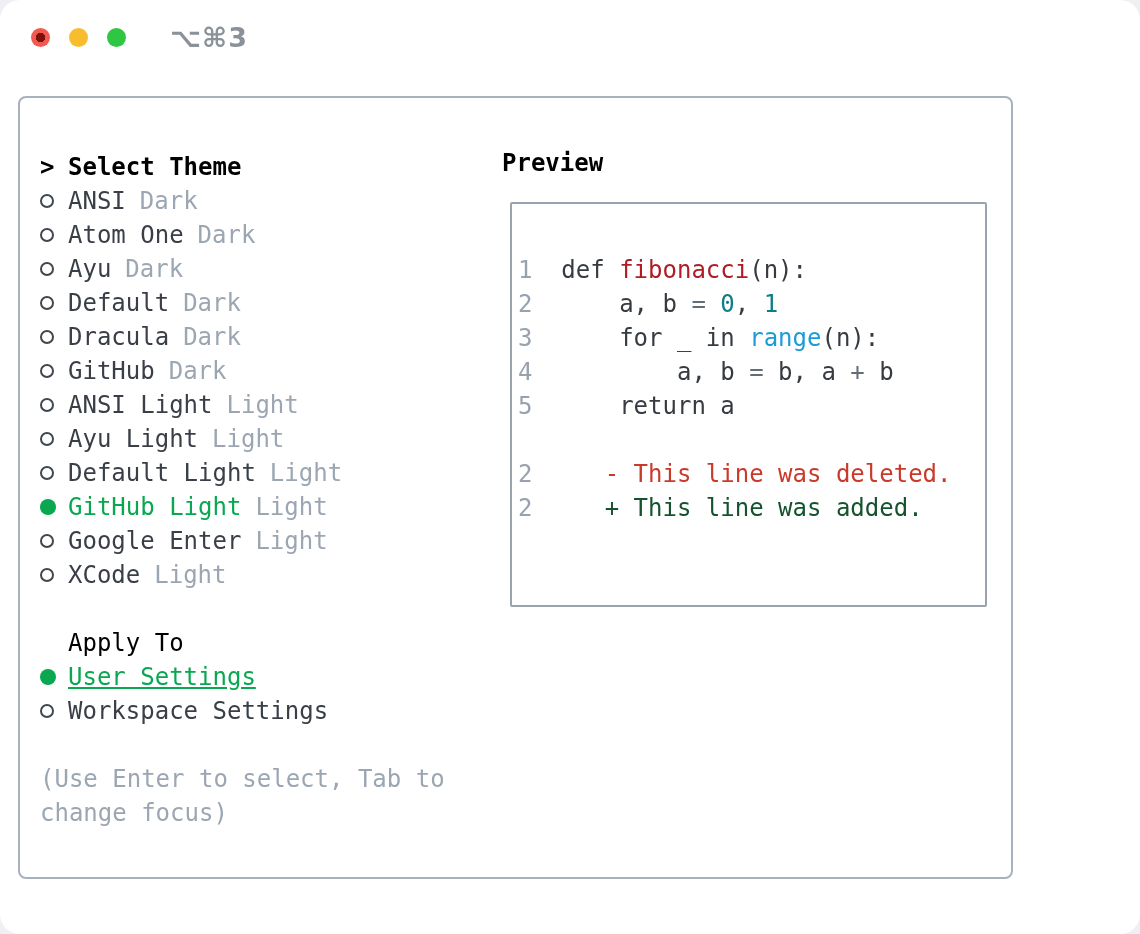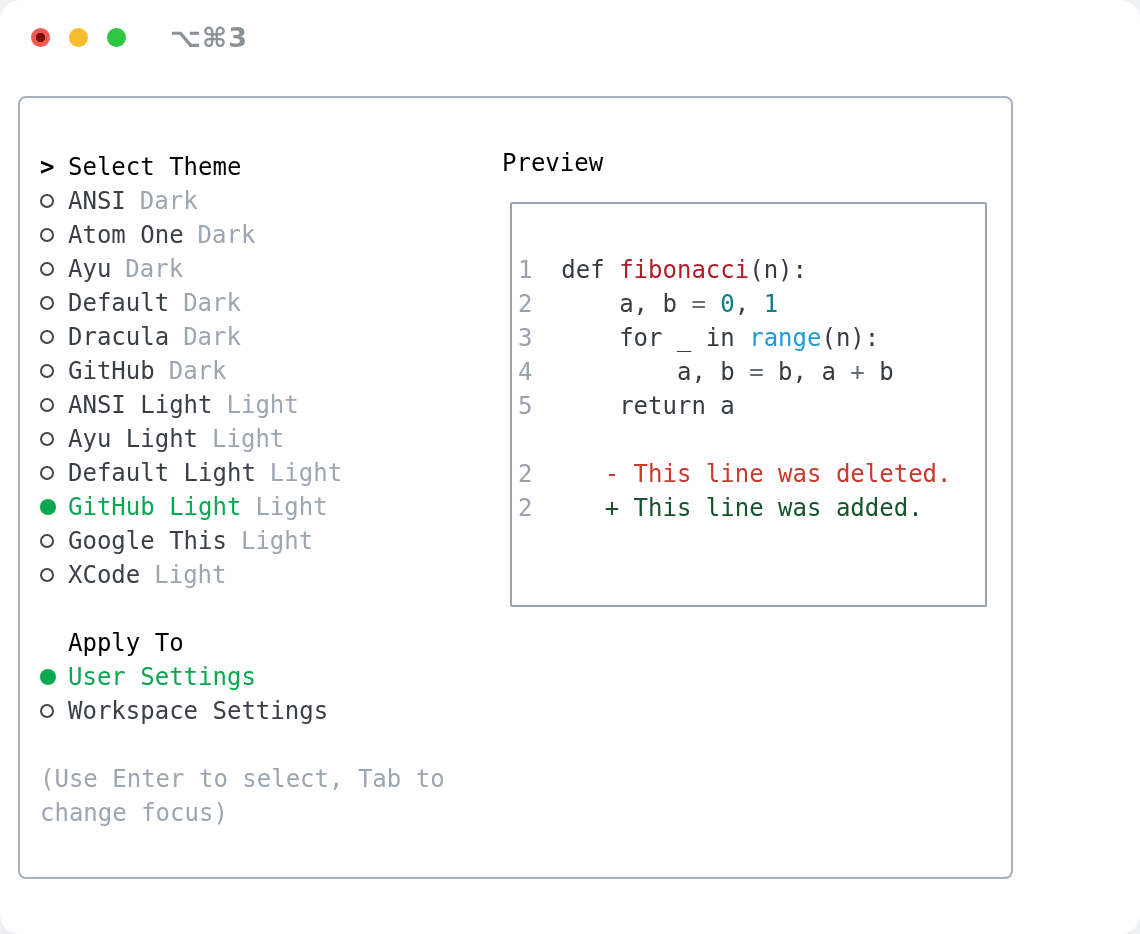--- a/index.html
+++ b/index.html
@@ -35,26 +35,26 @@
     position:absolute;left:18px;top:96px;width:995px;height:783px;
     border:2px solid #a9b1bc;border-radius:8px;background:#fff;
     box-sizing:border-box;
   }
   .leftcol{position:absolute;left:20px;top:52px;width:434px;}
   .row{display:flex;align-items:center;height:34px;white-space:pre;font-size:24px;}
   .marker{width:28px;flex:0 0 28px;display:flex;align-items:center;}
   .ring{width:14px;height:14px;border:2.5px solid #41474f;border-radius:50%;box-sizing:border-box;}
   .dot{width:16px;height:16px;border-radius:50%;background:#09a850;}
   .caret{font-weight:700;color:#000;font-size:24px;}
-  .hdr{font-weight:400;color:#000;font-size:24px;}
+  .hdr{font-weight:700;color:#000;font-size:24px;}
   .theme-name{color:#3a3f47;}
   .theme-name.sel{color:#09a850;}
   .variant{color:#9ba6b2;margin-left:14px;}
   .opt-label{color:#3a3f47;}
-  .opt-label.sel{color:#09a850;}
+  .opt-label.sel{color:#09a850;text-decoration:underline;}
   .subhdr{color:#000;font-size:24px;}
   .spacer{height:34px;}
   .hint{
     color:#9ba6b2;font-size:24px;line-height:34px;width:434px;
     white-space:normal;word-break:normal;
   }
   
   .rightcol-hdr{position:absolute;left:482px;top:48px;height:34px;display:flex;align-items:center;}
   .pbox{
     position:absolute;left:490px;top:104px;width:477px;height:405px;
@@ -102,21 +102,21 @@
           <div class="row"><span class="marker"><span class="ring"></span></span><span class="theme-name">ANSI</span><span class="variant">Dark</span></div>
           <div class="row"><span class="marker"><span class="ring"></span></span><span class="theme-name">Atom One</span><span class="variant">Dark</span></div>
           <div class="row"><span class="marker"><span class="ring"></span></span><span class="theme-name">Ayu</span><span class="variant">Dark</span></div>
           <div class="row"><span class="marker"><span class="ring"></span></span><span class="theme-name">Default</span><span class="variant">Dark</span></div>
           <div class="row"><span class="marker"><span class="ring"></span></span><span class="theme-name">Dracula</span><span class="variant">Dark</span></div>
           <div class="row"><span class="marker"><span class="ring"></span></span><span class="theme-name">GitHub</span><span class="variant">Dark</span></div>
           <div class="row"><span class="marker"><span class="ring"></span></span><span class="theme-name">ANSI Light</span><span class="variant">Light</span></div>
           <div class="row"><span class="marker"><span class="ring"></span></span><span class="theme-name">Ayu Light</span><span class="variant">Light</span></div>
           <div class="row"><span class="marker"><span class="ring"></span></span><span class="theme-name">Default Light</span><span class="variant">Light</span></div>
           <div class="row"><span class="marker"><span class="dot"></span></span><span class="theme-name sel">GitHub Light</span><span class="variant">Light</span></div>
-          <div class="row"><span class="marker"><span class="ring"></span></span><span class="theme-name">Google This</span><span class="variant">Light</span></div>
+          <div class="row"><span class="marker"><span class="ring"></span></span><span class="theme-name">Google Enter</span><span class="variant">Light</span></div>
           <div class="row"><span class="marker"><span class="ring"></span></span><span class="theme-name">XCode</span><span class="variant">Light</span></div>
         </div>
 
       <div class="spacer"></div>
 
       <div class="row">
         <span class="marker"></span>
         <span class="subhdr">Apply To</span>
       </div>
 

